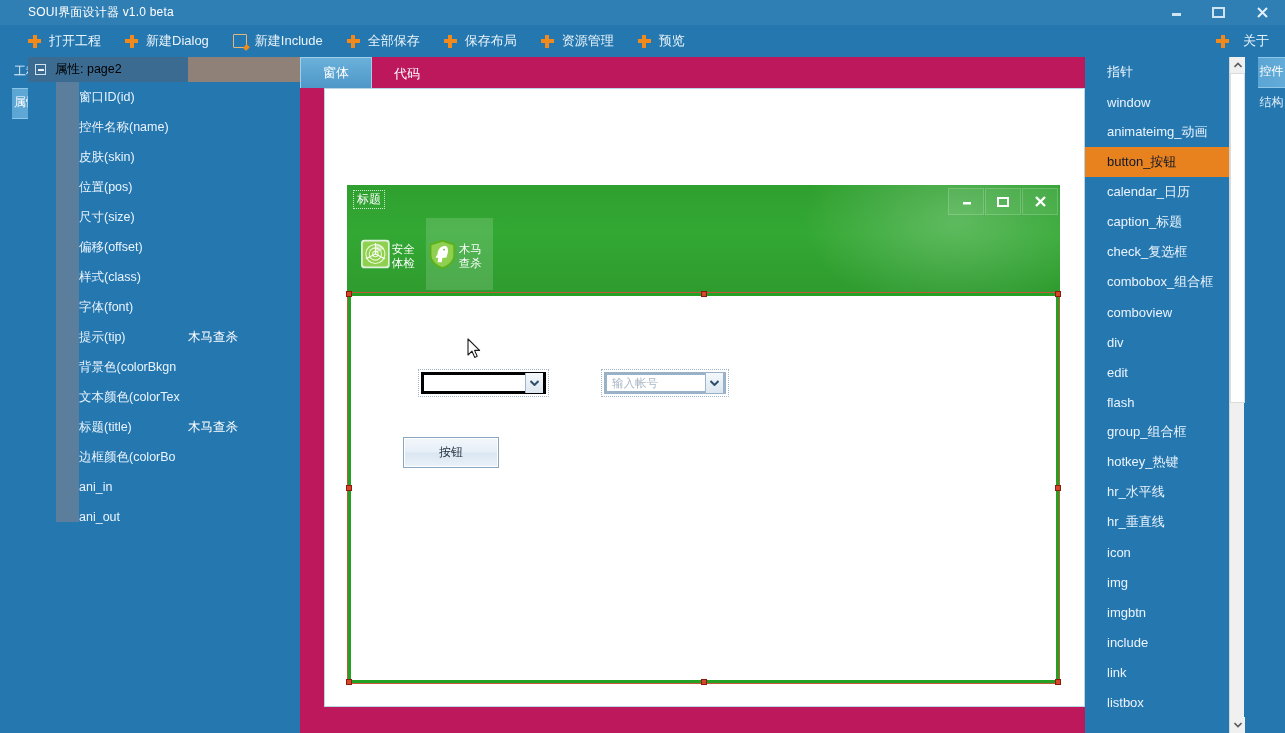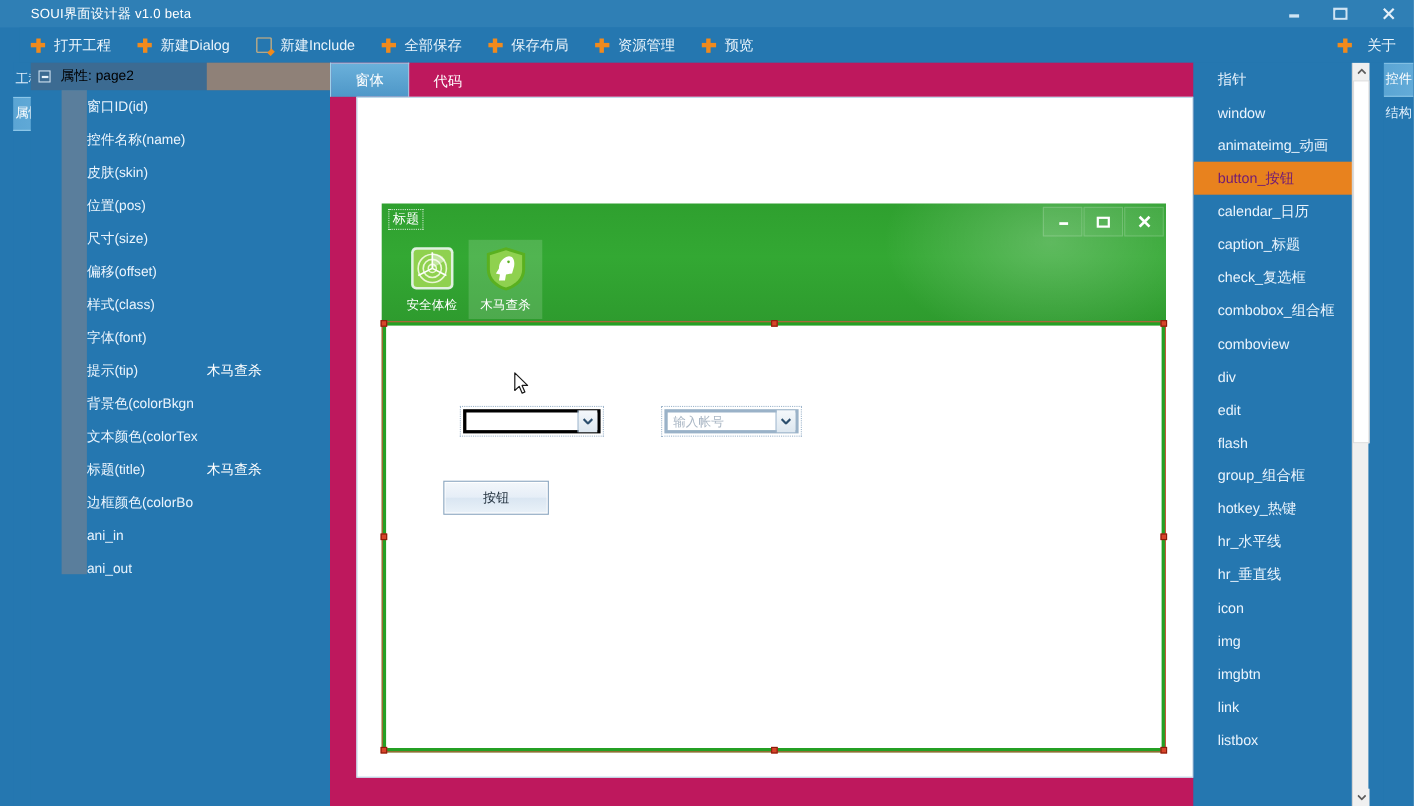--- a/index.html
+++ b/index.html
@@ -185,21 +185,21 @@
     display: flex; align-items: center; justify-content: center;
     background: rgba(255,255,255,.06);
     border: 1px solid rgba(255,255,255,.18);
     color: #ffffff;
   }
   .gw-tabs {
     position: absolute; left: 12px; top: 33px; display: flex;
   }
   .gw-tab {
     width: 67px; height: 72px;
-    display: flex; flex-direction: column; align-items: center;
+    display: flex; flex-direction: row; align-items: center;
     justify-content: flex-start; padding-top: 4px;
     color: #ffffff; font-size: 11.5px;
   }
   .gw-tab.sel { background: rgba(255,255,255,.15); }
   .gw-tab .ico { width: 44px; height: 44px; margin-bottom: 5px; }
   .gw-tab .lbl { line-height: 14px; }
 
   
   .client-area {
     position: absolute; left: 22px; top: 203px;
@@ -247,21 +247,21 @@
   
   .ctl-panel {
     position: absolute; left: 1085px; top: 57px; width: 173px; height: 676px;
     background: #2577b0; overflow: hidden;
   }
   .ctl-list { position: absolute; left: 0; top: 0; width: 158px; }
   .ctl-item {
     height: 30px; display: flex; align-items: center;
     padding-left: 22px; color: #eaf4fd; font-size: 13px; white-space: nowrap;
   }
-  .ctl-item.active { background: #e8821e; color: #701a75; }
+  .ctl-item.active { background: #e8821e; color: #0f172a; }
   .scrollbar {
     position: absolute; right: 14px; top: 0; width: 15px; height: 676px;
     background: #f0f0f0; border-left: 1px solid #d4d4d4;
   }
   .sb-btn {
     width: 15px; height: 16px; background: #f0f0f0;
     display: flex; align-items: center; justify-content: center;
   }
   .sb-btn.down { position: absolute; bottom: 0; left: 0; }
   .sb-thumb {
@@ -582,20 +582,23 @@
       <div class="ctl-item">
           <span>icon</span>
         </div>
       <div class="ctl-item">
           <span>img</span>
         </div>
       <div class="ctl-item">
           <span>imgbtn</span>
         </div>
       <div class="ctl-item">
+          <span>include</span>
+        </div>
+      <div class="ctl-item">
           <span>link</span>
         </div>
       <div class="ctl-item">
           <span>listbox</span>
         </div>
     </div>
 
     <div class="scrollbar">
       <div class="sb-btn">
         <svg width="8" height="6" viewBox="0 0 8 6">

